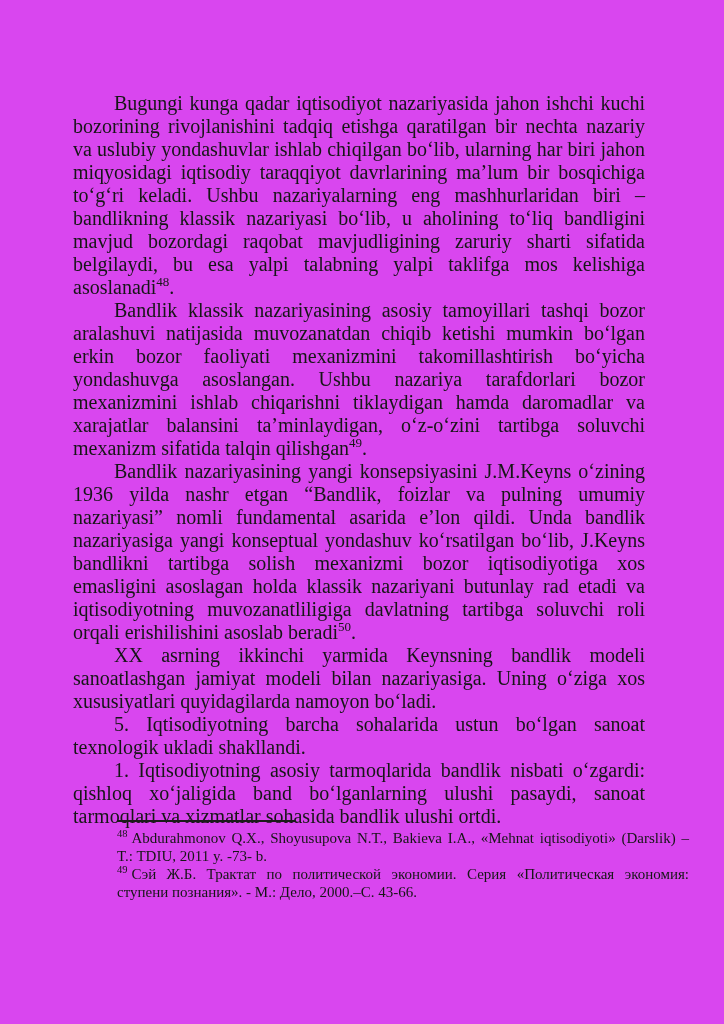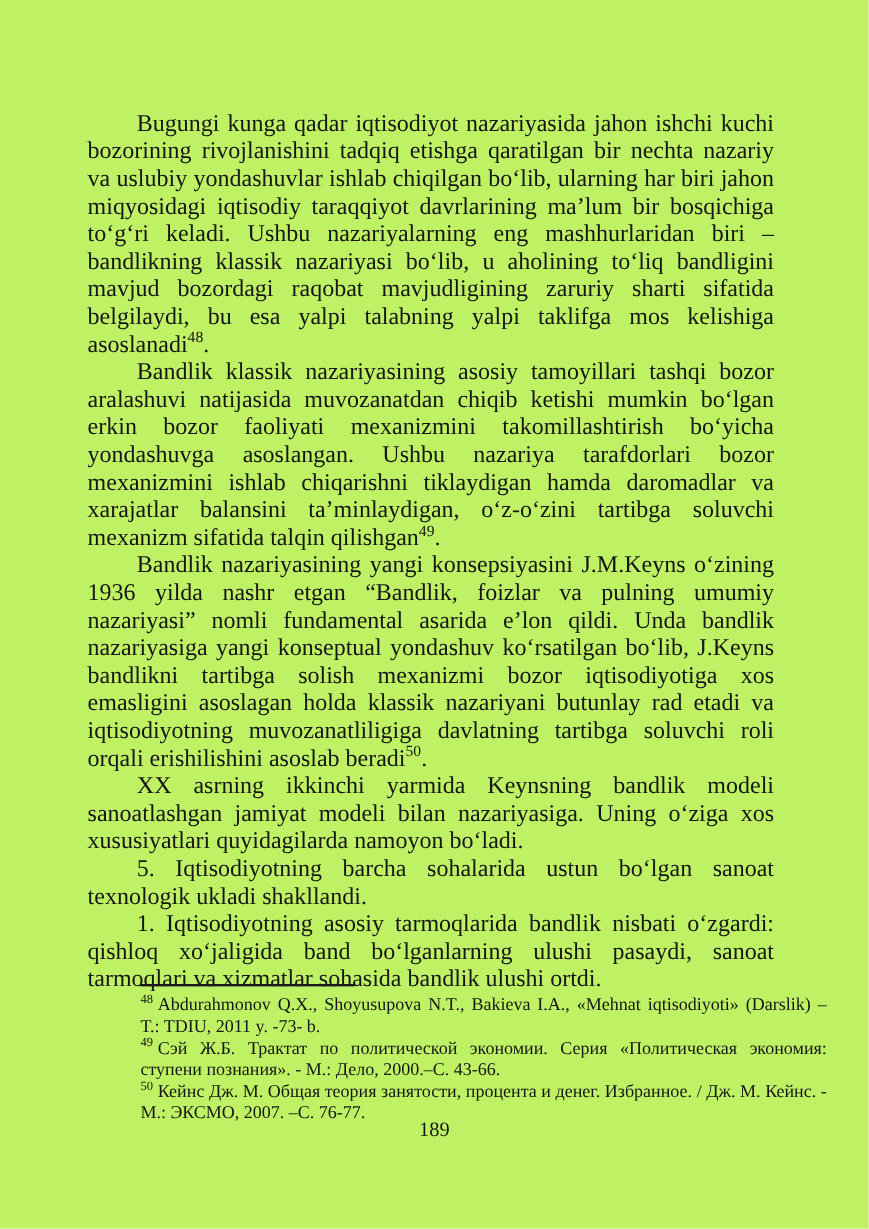--- a/index.html
+++ b/index.html
@@ -4,21 +4,21 @@
 <style>
   html, body {
     margin: 0;
     padding: 0;
     background: #ffffff;
   }
   .page {
     position: relative;
     width: 724px;
     height: 1024px;
-    background: #bef264;
+    background: #d946ef;
     font-family: "Liberation Serif", "DejaVu Serif", serif;
     color: #161616;
     overflow: hidden;
   }
   .body-text {
     position: absolute;
     top: 92px;
     left: 73px;
     width: 572px;
     font-size: 20px;
@@ -78,18 +78,16 @@
     <p class="para"><span>Bandlik nazariyasining yangi konsepsiyasini J.M.Keyns o‘zining 1936 yilda nashr etgan “Bandlik, foizlar va pulning umumiy nazariyasi” nomli fundamental asarida e’lon qildi. Unda bandlik nazariyasiga yangi konseptual yondashuv ko‘rsatilgan bo‘lib, J.Keyns bandlikni tartibga solish mexanizmi bozor iqtisodiyotiga xos emasligini asoslagan holda klassik nazariyani butunlay rad etadi va iqtisodiyotning muvozanatliligiga davlatning tartibga soluvchi roli orqali erishilishini asoslab beradi</span><sup class="fn-ref">50</sup><span>.</span></p>
     <p class="para"><span>XX asrning ikkinchi yarmida Keynsning bandlik modeli sanoatlashgan jamiyat modeli bilan nazariyasiga. Uning o‘ziga xos xususiyatlari quyidagilarda namoyon bo‘ladi.</span></p>
     <p class="para"><span>5. Iqtisodiyotning barcha sohalarida ustun bo‘lgan sanoat texnologik ukladi shakllandi.</span></p>
     <p class="para"><span>1. Iqtisodiyotning asosiy tarmoqlarida bandlik nisbati o‘zgardi: qishloq xo‘jaligida band bo‘lganlarning ulushi pasaydi, sanoat tarmoqlari va xizmatlar sohasida bandlik ulushi ortdi.</span></p>
   </div>
 
   <div class="footnote-block">
     <div class="fn-rule"></div>
     <p class="footnote"><sup class="fn-marker">48</sup><span>Abdurahmonov Q.X., Shoyusupova N.T., Bakieva I.A., «Mehnat iqtisodiyoti» (Darslik) – T.: TDIU, 2011 y. -73- b.</span></p>
     <p class="footnote"><sup class="fn-marker">49</sup><span>Сэй Ж.Б. Трактат по политической экономии. Серия «Политическая экономия: ступени познания». - М.: Дело, 2000.–С. 43-66.</span></p>
-    <p class="footnote"><sup class="fn-marker">50</sup><span>Кейнс Дж. М. Общая теория занятости, процента и денег. Избранное. / Дж. М. Кейнс. - М.: ЭКСМО, 2007. –С. 76-77.</span></p>
   </div>
 
-  <div class="page-number">189</div>
 
 </div>
 
 </body></html>

